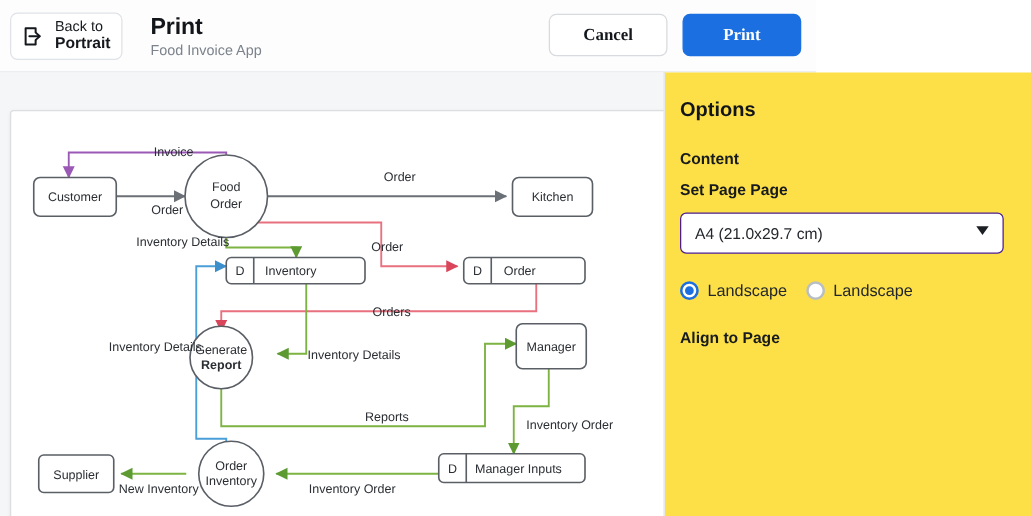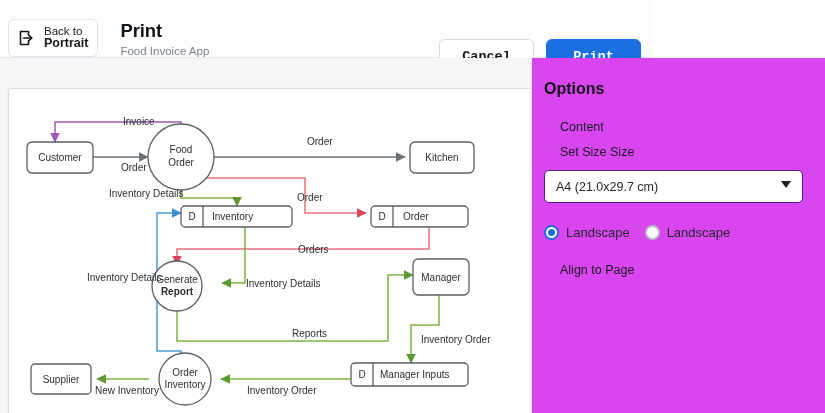--- a/index.html
+++ b/index.html
@@ -10,21 +10,21 @@
     font-family: "Liberation Sans", sans-serif;
     background: #ffffff;
   }
   #app { position: relative; width: 825px; height: 413px; background: #ffffff; }
 
   
   .header {
     position: absolute; left: 0; top: 0; width: 653px; height: 58px;
     background: #fdfdfd;
     border-bottom: 1px solid #e6e8ea;
-    display: flex; align-items: flex-end;
+    display: flex; align-items: center;
   }
   .back-btn {
     margin-left: 8px;
     display: flex; align-items: center; gap: 7px;
     border: 1px solid #dfe2e6; border-radius: 6px;
     background: #ffffff;
     padding: 5px 9px 5px 8px;
     cursor: pointer;
     height: 38px;
   }
@@ -32,27 +32,26 @@
   .back-lines { display: flex; flex-direction: column; line-height: 1.08; }
   .back-lines .l1 { font-size: 11.5px; color: #15181c; font-weight: 400; }
   .back-lines .l2 { font-size: 12.5px; color: #15181c; font-weight: 700; }
 
   .title-block { margin-left: 22px; display: flex; flex-direction: column; justify-content: center; }
   .title-block .t1 { font-size: 18.5px; font-weight: 700; color: #12151a; line-height: 1.18; letter-spacing: -0.1px;}
   .title-block .t2 { font-size: 11.5px; color: #7c838c; margin-top: 3px; }
 
   .header-actions { position: absolute; right: 12px; top: 11px; display: flex; gap: 12px; }
   .btn {
-    font-family: Liberation Mono, monospace;
+    font-family: Liberation Serif, serif;
     font-size: 13.5px; font-weight: 700;
     border-radius: 6px;
     height: 34px;
     display: flex; align-items: center; justify-content: center;
     cursor: pointer;
-    margin-top: 28px;
   }
   .btn-cancel { width: 95px; background: #ffffff; border: 1px solid #d7dade; color: #14181d; }
   .btn-print  { width: 95px; background: #1b6fe0; border: 1px solid #1b6fe0; color: #ffffff; }
 
   
   .canvas-area {
     position: absolute; left: 0; top: 58px; width: 531px; height: 355px;
     background: #f5f6f7;
     overflow: hidden;
   }
@@ -62,26 +61,26 @@
     border: 1px solid #dcdee0;
     border-radius: 3px;
     box-shadow: 0 1px 3px rgba(0,0,0,0.07);
     overflow: hidden;
   }
   .paper svg { display: block; }
 
   
   .options {
     position: absolute; left: 531px; top: 58px; width: 294px; height: 355px;
-    background: #d946ef;
+    background: #fde047;
     border-left: 1px solid #e6e8ea;
     padding: 22px 22px 16px 12px;
   }
   .opt-title { font-size: 16px; font-weight: 700; color: #12151a; margin: 0 0 22px 0; }
-  .opt-label { font-size: 12.5px; font-weight: 400; color: #171a1f; margin: 0 0 11px 16px; }
+  .opt-label { font-size: 12.5px; font-weight: 700; color: #171a1f; margin: 0 0 11px 0; }
 
   .content-row { display: flex; align-items: center; gap: 14px; margin-bottom: 22px; }
   .thumb {
     width: 58px; height: 58px; border-radius: 7px;
     background: #dbe8fb;
     display: flex; align-items: center; justify-content: center;
     cursor: pointer;
   }
   .thumb-inner {
     width: 42px; height: 42px; background: #ffffff;
@@ -273,21 +272,21 @@
         </g>
       </svg>
     </div>
   </div>
 
   <div class="options">
     <div class="opt-title">Options</div>
 
     <div class="opt-label">Content</div>
 
-    <div class="opt-label">Set Size Size</div>
+    <div class="opt-label">Set Page Page</div>
     <div class="select-wrap">
       <div class="select-box">A4 (21.0x29.7 cm)</div>
       <span class="select-caret"></span>
     </div>
 
     <div class="radio-row">
       <div class="radio-item">
         <span class="radio on"></span>
         <span class="radio-label">Landscape</span>
       </div>

